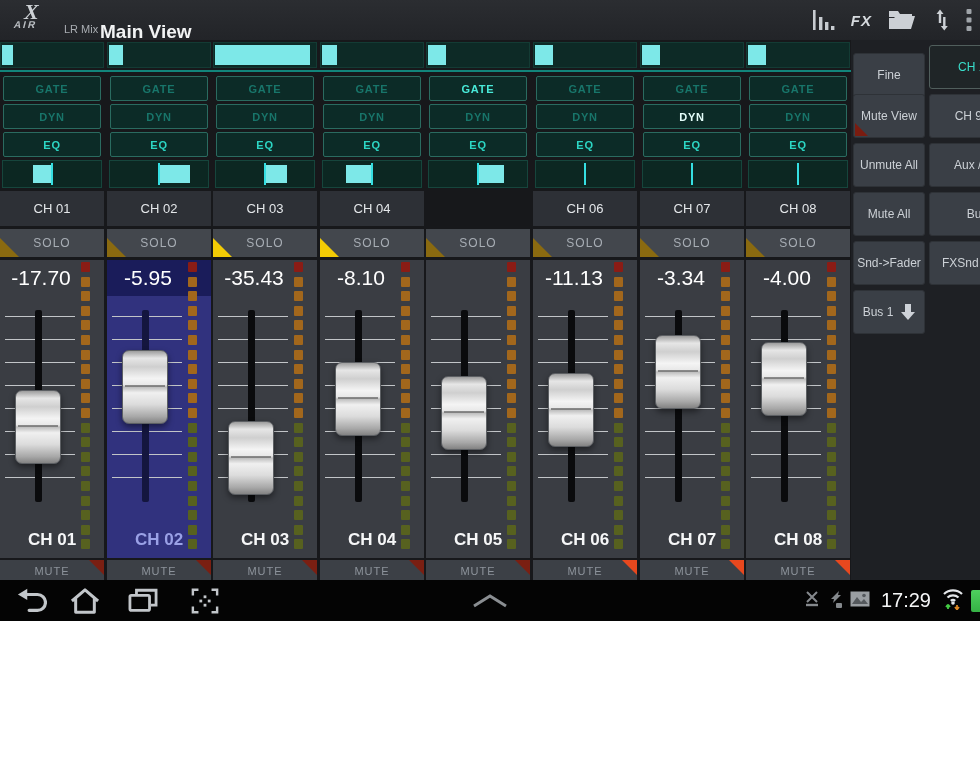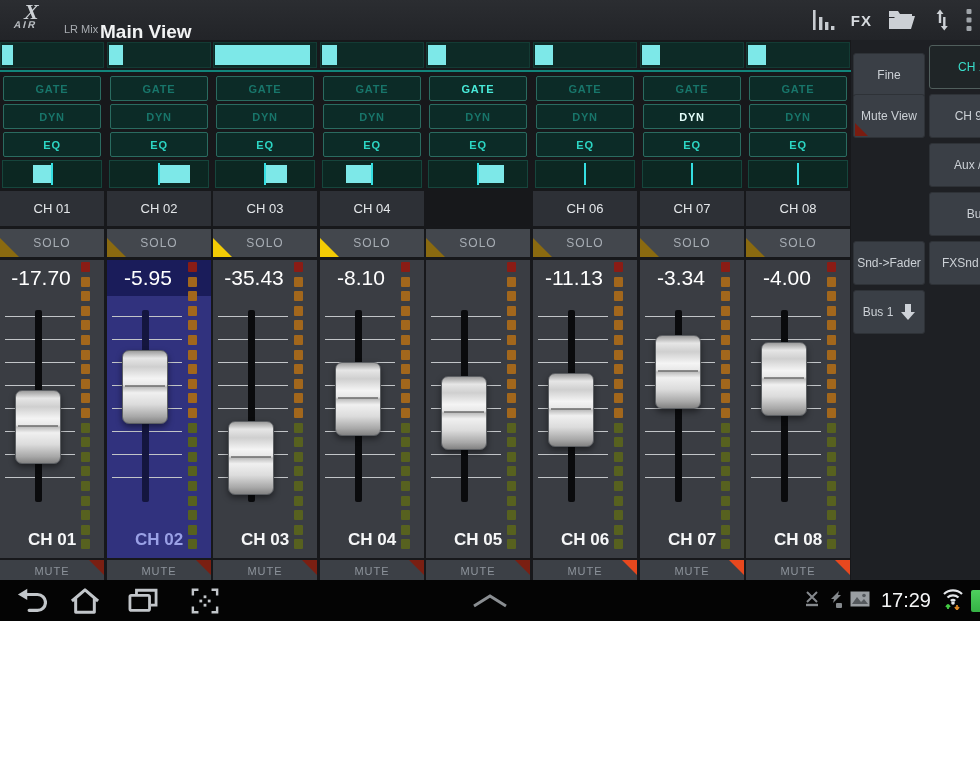--- a/index.html
+++ b/index.html
@@ -8,21 +8,21 @@
 
   
   .topbar{position:absolute;left:0;top:0;width:980px;height:40px;
           background:linear-gradient(#2b2d31,#222428);border-bottom:1px solid #0d0e10;}
   .logo{position:absolute;left:14px;top:2px;width:50px;color:#cdd1d5;}
   .logo-x{font:italic 700 22px "Liberation Serif",serif;line-height:20px;margin-left:10px;}
   .logo-air{font:700 10px "Liberation Sans",sans-serif;letter-spacing:2px;color:#b9bdc2;
             transform:skewX(-14deg);margin-top:-3px;}
   .tb-title{position:absolute;left:64px;top:21px;font-size:19px;font-weight:700;color:#f2f3f4;margin-left:36px;}
   .tb-sub{position:absolute;left:64px;top:23px;font-size:11px;color:#a9adb2;}
-  .tb-actions{position:absolute;right:8px;top:0;height:40px;display:flex;align-items:center;gap:16px;}
+  .tb-actions{position:absolute;right:8px;top:0;height:40px;display:flex;align-items:center;gap:16px;font-style:italic;}
   .tb-fx{font-size:15px;font-weight:700;letter-spacing:1px;color:#d6dade;}
   .tb-ic{display:flex;align-items:flex-end;}
 
   
   .mixer{position:absolute;left:0;top:40px;width:980px;height:540px;background:#17181b;}
   .tealrule{position:absolute;left:0;top:30px;width:851px;height:2px;background:#12857b;}
   .strip{position:absolute;top:0;width:104px;height:540px;}
   .row{position:absolute;left:0;right:0;}
   .meterbox{top:2px;height:26px;background:#0d2a26;border:1px solid #133b34;box-sizing:border-box;}
   .inbar{position:absolute;left:1px;top:2px;bottom:2px;background:#7de8e8;}
@@ -602,20 +602,26 @@
   </div>
 </div>
     <div class="tealrule"></div>
     <div class="rpanel" id="rpanel">
         <div class="rp-btn" style="top: 13px; left: 2px; width: 72px;">
           <span>Fine</span>
         </div>
         <div class="rp-btn" style="top: 54px; left: 2px; width: 72px;">
           <span class="rp-tri"></span>
           <span>Mute View</span>
+        </div>
+        <div class="rp-btn" style="top: 103px; left: 2px; width: 72px;">
+          <span>Unmute All</span>
+        </div>
+        <div class="rp-btn" style="top: 152px; left: 2px; width: 72px;">
+          <span>Mute All</span>
         </div>
         <div class="rp-btn" style="top: 201px; left: 2px; width: 72px;">
           <span>Snd-&gt;Fader</span>
         </div>
         <div class="rp-btn" style="top: 250px; left: 2px; width: 72px;">
           <span>Bus 1</span>
           <svg width="14" height="16" viewBox="0 0 14 16">
             <path d="M4 0 h6 v8 h4 l-7 8 -7-8 h4 z" fill="#ced2d8"></path>
           </svg>
         </div>

